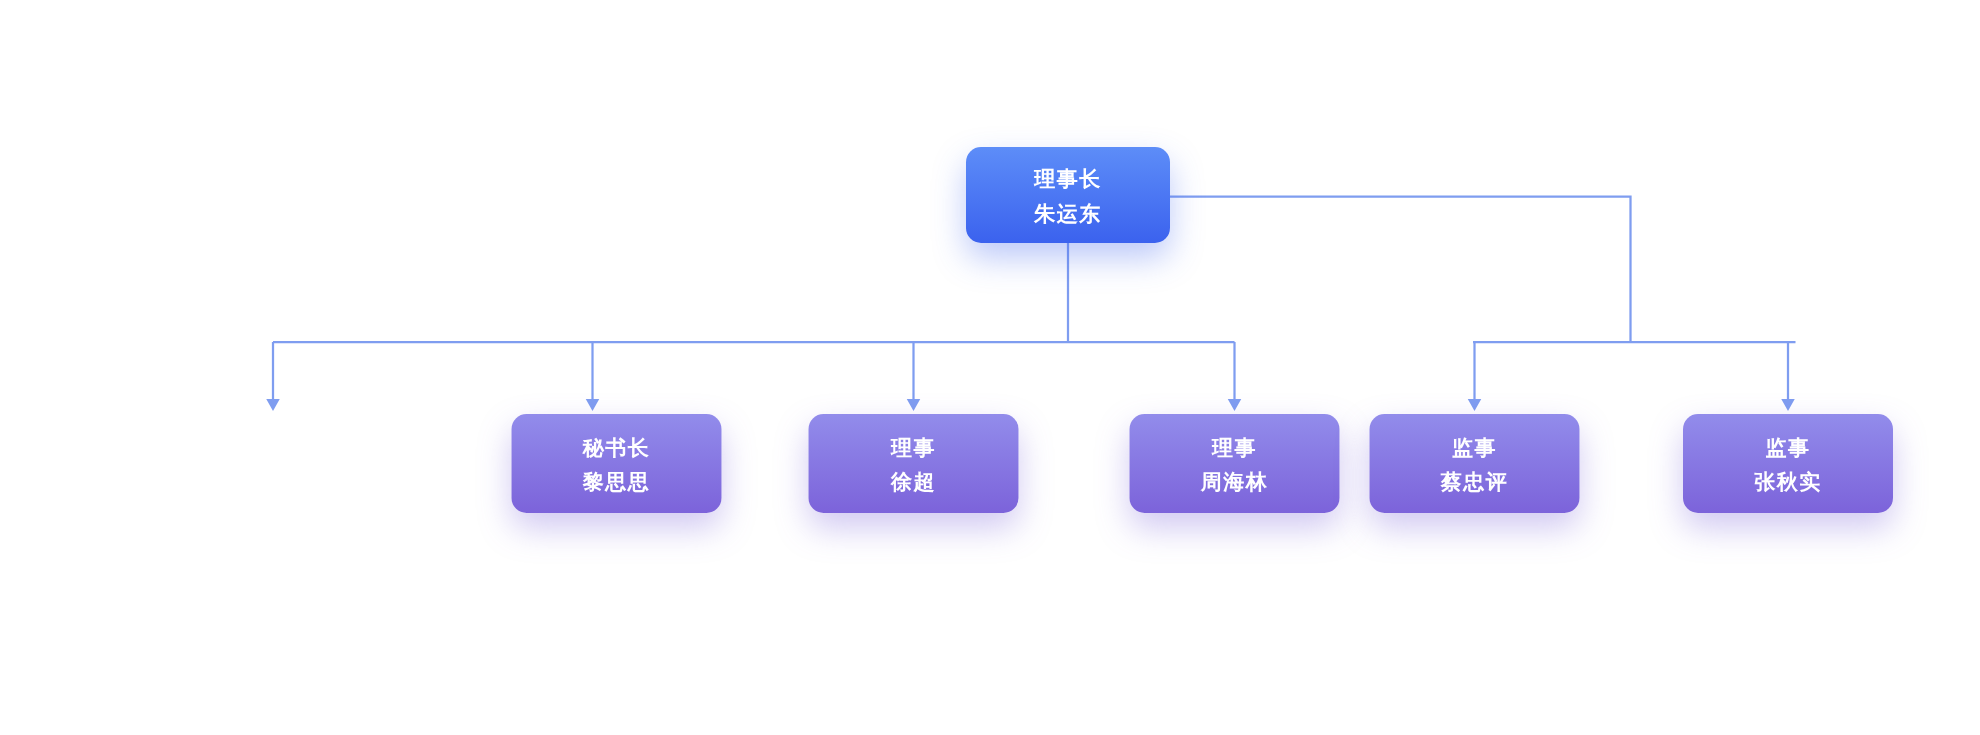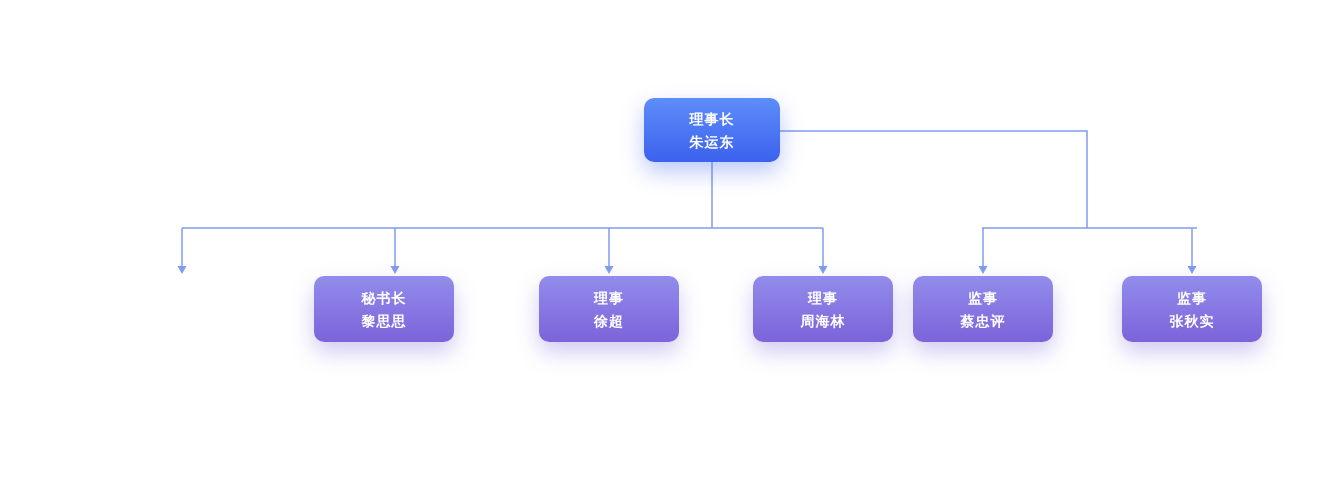--- a/index.html
+++ b/index.html
@@ -62,21 +62,21 @@
     background: linear-gradient(180deg, var(--root-gradient-top) 0%, var(--root-gradient-bottom) 100%);
     box-shadow: 0 10px 22px rgba(62, 101, 239, 0.35);
   }
   .node-child {
     top: 276px;
     width: 140px; height: 66px;
     background: linear-gradient(180deg, var(--child-gradient-top) 0%, var(--child-gradient-bottom) 100%);
     box-shadow: 0 10px 22px rgba(124, 99, 218, 0.35);
   }
   .node-child.c0 { left: 68px; }
-  .node-child.c1 { left: 270px; }
+  .node-child.c1 { left: 297px; }
   .node-child.c2 { left: 495px; }
   .node-child.c3 { left: 709px; }
   .node-child.c4 { left: 869px; }
   .node-child.c5 { left: 1078px; }
   .node .title, .node .name { display: block; }
 </style>
 </head>
 <body>
 
 <div class="canvas">

